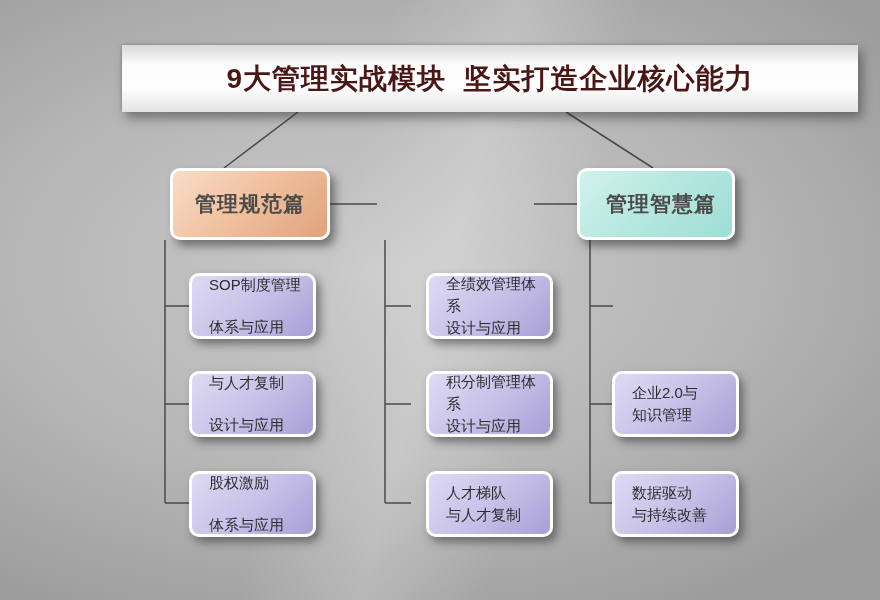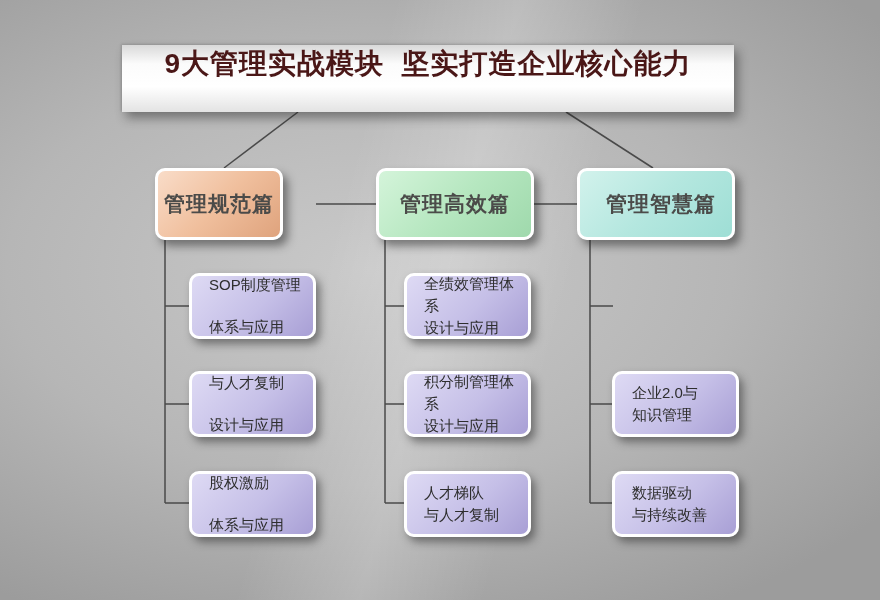--- a/index.html
+++ b/index.html
@@ -8,48 +8,48 @@
     font-family:"Liberation Sans","DejaVu Sans",sans-serif;
   }
   .canvas{
     position:relative;width:880px;height:600px;
     background:
       linear-gradient(105deg, rgba(255,255,255,0) 38%, rgba(255,255,255,0.20) 50%, rgba(255,255,255,0) 62%),
       radial-gradient(ellipse 75% 65% at 42% 45%, #c9c9c9 0%, #b6b6b6 55%, #9c9c9c 100%);
   }
   svg.connectors{position:absolute;left:0;top:0;width:880px;height:600px;z-index:1;}
   .banner{
-    position:absolute;left:122px;top:45px;width:612px;height:67px;
+    position:absolute;left:122px;top:45px;width:736px;height:67px;
     background:linear-gradient(180deg,#d9d9d9 0%,#fbfbfb 28%,#ffffff 62%,#e3e3e3 100%);
     box-shadow:4px 6px 10px rgba(30,30,30,0.45), -1px -1px 2px rgba(120,120,120,0.4);
-    display:flex;align-items:flex-start;justify-content:center;z-index:2;
+    display:flex;align-items:center;justify-content:center;z-index:2;
   }
   .banner span{
     color:#4a1717;font-size:28px;font-weight:bold;letter-spacing:1px;white-space:pre;
   }
   .hdr{
     position:absolute;top:168px;height:72px;box-sizing:border-box;
     border:3px solid #ffffff;border-radius:10px;
     box-shadow:5px 6px 9px rgba(35,35,35,0.5);
     display:flex;align-items:center;justify-content:center;z-index:3;
   }
   .hdr span{font-size:21px;font-weight:bold;color:#4b4b49;letter-spacing:1px;}
-  .hdr-1{left:155px;width:128px;background:linear-gradient(135deg,#f9dcc8 0%,#f0bf9d 50%,#dfa37d 100%);}
+  .hdr-1{left:170px;width:160px;background:linear-gradient(135deg,#f9dcc8 0%,#f0bf9d 50%,#dfa37d 100%);}
   .hdr-2{left:376px;width:158px;background:linear-gradient(135deg,#d4f4da 0%,#b6e7c0 50%,#9fd9ac 100%);}
   .hdr-3{left:577px;width:158px;background:linear-gradient(135deg,#d2f2ec 0%,#b4e7df 50%,#9eded5 100%);padding-left:10px;}
   .item{
     position:absolute;width:127px;height:66px;box-sizing:border-box;
     border:3px solid #ffffff;border-radius:10px;
     background:linear-gradient(135deg,#dedaf4 0%,#c5bfe7 55%,#a89fd5 100%);
     box-shadow:4px 5px 8px rgba(35,35,35,0.5);
     display:flex;flex-direction:column;justify-content:center;
     padding-left:17px;z-index:3;
   }
   .item span{font-size:15px;color:#2e2e2e;line-height:22px;}
-  .col-1{left:189px;gap:20px;} .col-2{left:404px;} .col-3{left:612px;}
+  .col-1{left:189px;gap:20px;} .col-2{left:426px;} .col-3{left:612px;}
   .row-1{top:273px;} .row-2{top:371px;} .row-3{top:471px;}
 </style>
 </head>
 <body>
 
 <div class="canvas">
 
   <svg class="connectors" viewBox="0 0 880 600" xmlns="http://www.w3.org/2000/svg">
     <g stroke="#4a4a4a" stroke-width="1.5" fill="none">
       <line x1="298" y1="112" x2="224" y2="168"></line>
@@ -73,23 +73,20 @@
       <line x1="590" y1="503" x2="613" y2="503"></line>
     </g>
   </svg>
 
   <div class="banner">
     <span>9大管理实战模块  坚实打造企业核心能力</span>
   </div>
 
   <div class="hdr hdr-1">
     <span>管理规范篇</span>
-  </div>
-  <div class="hdr hdr-2">
-    <span>管理高效篇</span>
   </div>
   <div class="hdr hdr-3">
     <span>管理智慧篇</span>
   </div>
 
   <div class="item col-1 row-1">
     <span>SOP制度管理</span>
     <span>体系与应用</span>
   </div>
   <div class="item col-1 row-2">

